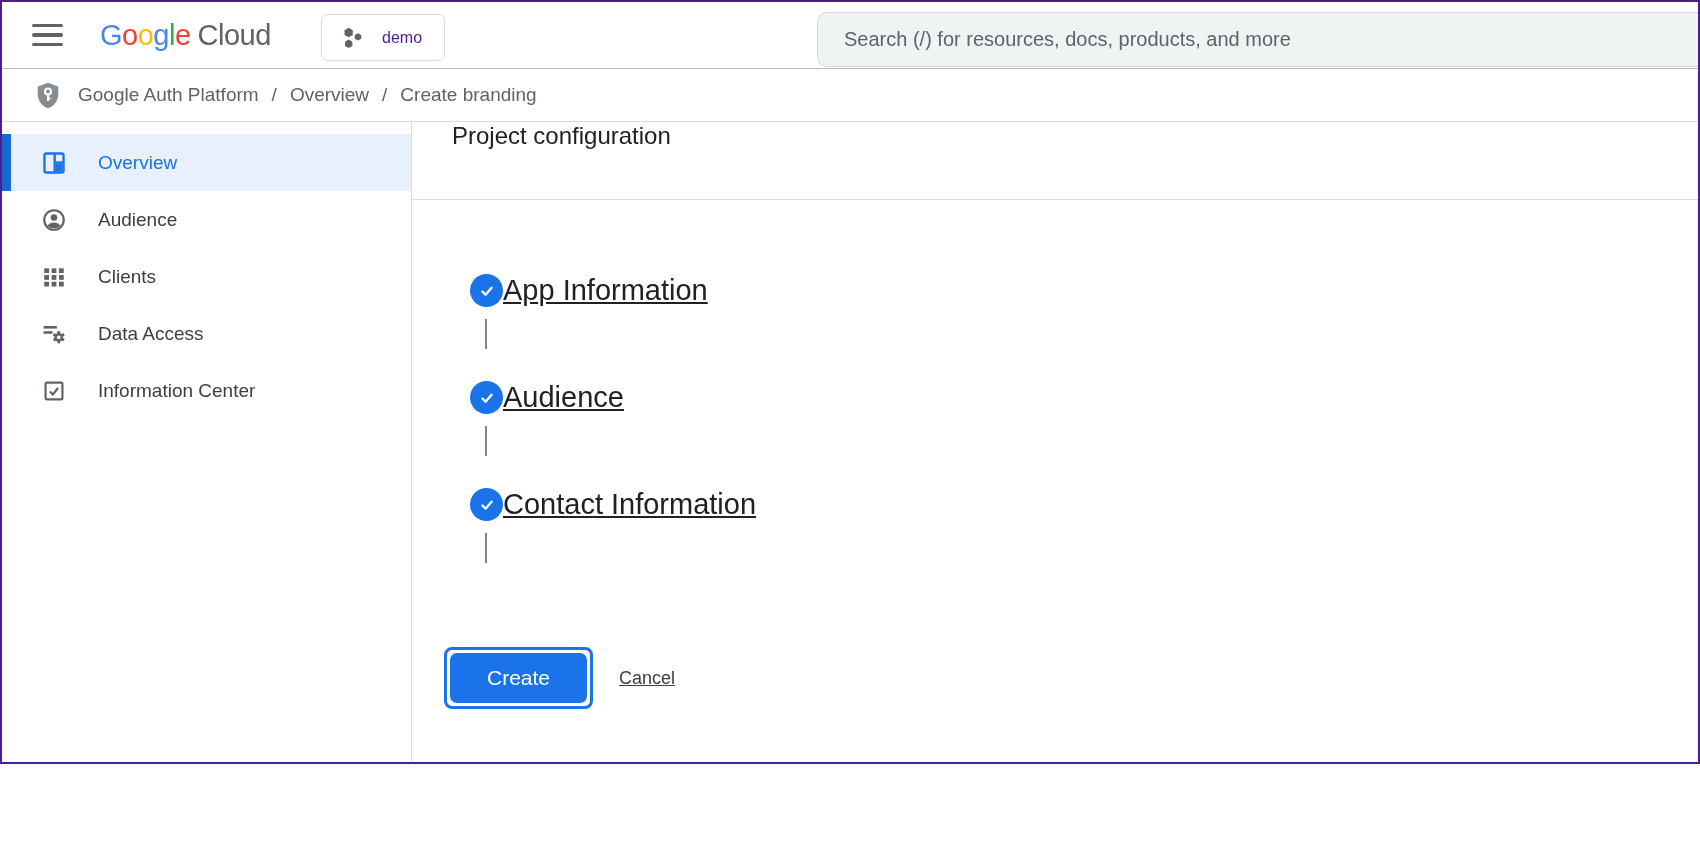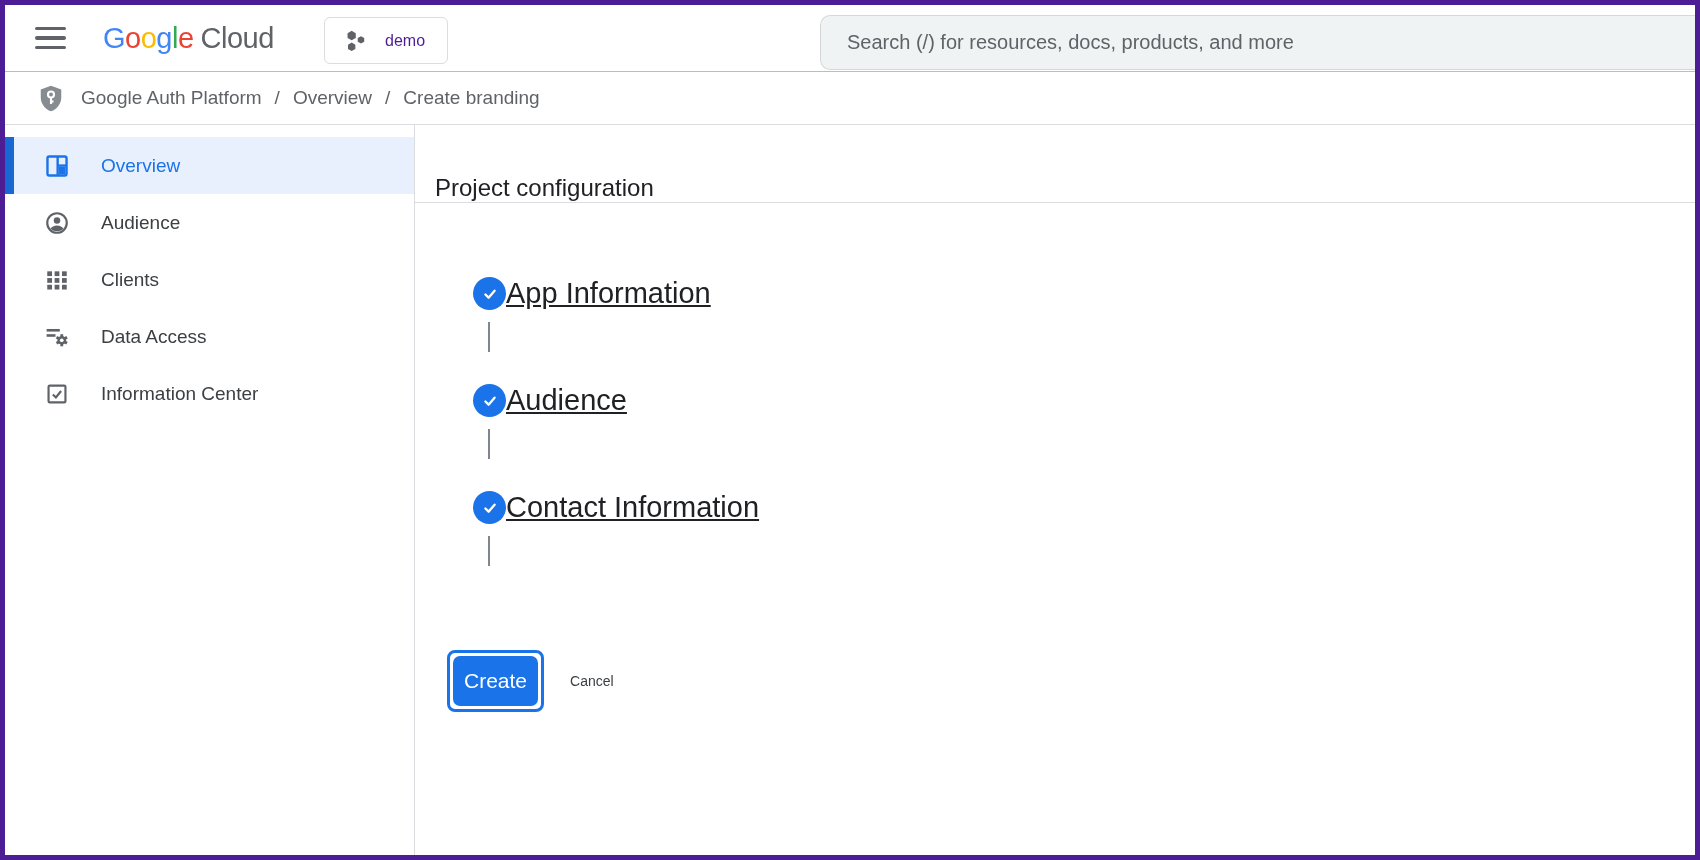--- a/index.html
+++ b/index.html
@@ -1,19 +1,19 @@
 <!DOCTYPE html>
 <html><head>
 <meta charset="utf-8">
 <style>
   * { margin:0; padding:0; box-sizing:border-box; }
   body { font-family:"Liberation Sans", sans-serif; background:#fff; }
   .screen {
-    position:relative; width:1700px; height:860px;
-    background:#fff; border:5px solid #4c1d95; overflow:hidden;
+    position:relative; width:1700px; height:764px;
+    background:#fff; border:2px solid #4c1d95; overflow:hidden;
   }
 
   
   .topbar {
     position:relative; height:67px; border-bottom:1px solid #b9bdc1;
     display:flex; align-items:center; background:#fff;
   }
   .hamburger { margin-left:30px; width:31px; display:flex; flex-direction:column; gap:6px; cursor:pointer; }
   .hamburger div { height:3.5px; background:#5f6368; border-radius:2px; }
   .logo { margin-left:37px; font-size:29px; letter-spacing:-0.5px; white-space:nowrap; }
@@ -53,43 +53,43 @@
   .nav-icon { width:27px; height:27px; margin-left:38px; flex:none; display:flex; align-items:center; justify-content:center; }
   .nav-label { margin-left:31px; font-size:19px; color:#3c4043; }
   .nav-item.selected { background:#e8f0fe; }
   .nav-item.selected .nav-label { color:#1a73e8; }
   .sel-bar { position:absolute; left:0; top:0; bottom:0; width:9px; background:#1967d2; display:none; }
   .nav-item.selected .sel-bar { display:block; }
 
   .main { flex:1; display:flex; flex-direction:column; }
   .title-band {
     height:78px; border-bottom:1px solid #dadce0;
-    display:flex; align-items:flex-end; padding-left:20px;
+    display:flex; align-items:flex-start; padding-left:40px;
   }
   .page-title { font-size:24px; color:#202124; font-weight:400; }
 
   .stepper { margin:74px 0 0 58px; }
   .step { display:flex; align-items:center; }
   .step-circle {
     width:33px; height:33px; border-radius:50%; background:#1a73e8;
     display:flex; align-items:center; justify-content:center; flex:none;
   }
   .step-label { font-size:29px; color:#202124;text-decoration:underline; }
   .connector { width:2px; height:30px; background:#80868b; margin:12px 0 32px 15px; }
 
   .actions { margin:52px 0 0 32px; display:flex; align-items:center; }
   .focus-ring { border:3px solid #1a73e8; border-radius:8px; padding:3px; display:inline-block; }
   .create-btn {
     display:block; background:#1a73e8; color:#fff; border:none; border-radius:7px;
-    height:50px; padding:0 11px; font-size:21px; font-weight:500;
+    height:50px; padding:0 37px; font-size:21px; font-weight:500;
     font-family:inherit; cursor:pointer;
   }
   .cancel-btn {
     margin-left:26px; background:none; border:none; font-family:inherit;
-    font-size:14px; color:#3c4043; font-weight:500; cursor:pointer;
+    font-size:18px; color:#3c4043; font-weight:500; cursor:pointer;text-decoration:underline;
   }
 </style>
 </head>
 <body>
 
 <div class="screen">
 
   <div class="topbar">
     <div class="hamburger">
       <div></div>

